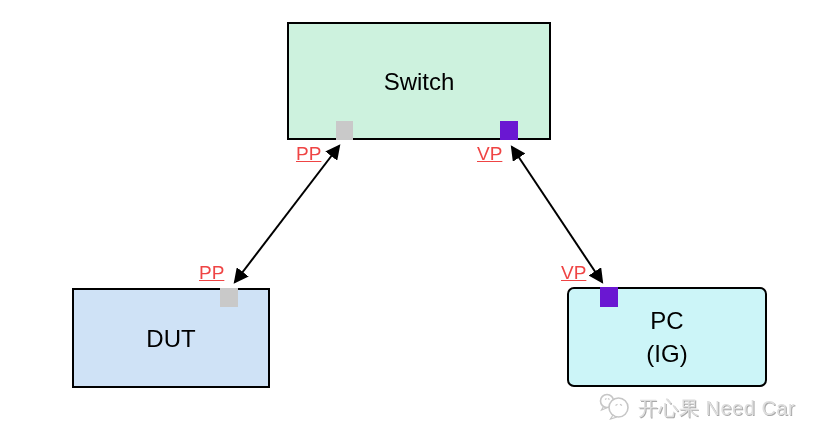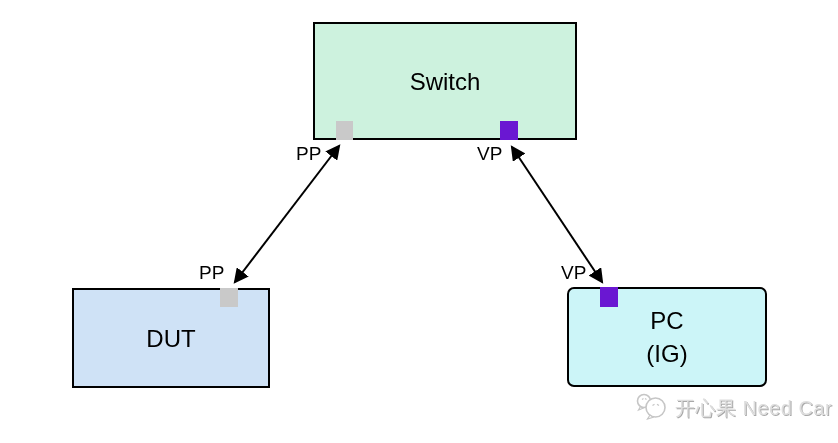--- a/index.html
+++ b/index.html
@@ -5,42 +5,42 @@
   html,body{margin:0;padding:0;background:#ffffff;}
   body{width:838px;height:443px;overflow:hidden;font-family:"Liberation Sans",sans-serif;}
   .stage{position:relative;width:838px;height:443px;background:#ffffff;}
 
   .node{
     position:absolute;box-sizing:border-box;border:2px solid #000;
     display:flex;flex-direction:column;align-items:center;justify-content:center;
     color:#000;text-align:center;z-index:1;
   }
   .node .title{font-size:24px;line-height:33px;}
-  .node-switch{left:287px;top:22px;width:264px;height:118px;margin-left:26px;}
+  .node-switch{left:287px;top:22px;width:264px;height:118px;}
   .node-dut{left:72px;top:288px;width:198px;height:100px;}
   .node-pc{left:567px;top:287px;width:200px;height:100px;border-radius:7px;}
 
   .port{position:absolute;z-index:2;}
   .port-switch-pp{left:336px;top:121px;width:17px;height:19px;}
   .port-switch-vp{left:500px;top:121px;width:18px;height:19px;}
   .port-dut-pp{left:220px;top:288px;width:18px;height:19px;}
   .port-pc-vp{left:600px;top:287px;width:18px;height:20px;}
 
   .port-label{
-    position:absolute;z-index:2;font-size:19px;color:#000000;line-height:19px;
+    position:absolute;z-index:2;font-size:19px;color:#ef4444;line-height:19px;text-decoration:underline;
   }
   .label-switch-pp{left:296px;top:144px;}
   .label-switch-vp{left:477px;top:144px;}
   .label-dut-pp{left:199px;top:263px;}
   .label-pc-vp{left:561px;top:263px;}
 
   .arrows{position:absolute;left:0;top:0;width:838px;height:443px;z-index:3;pointer-events:none;}
 
   .watermark{
-    position:absolute;left:634px;top:392px;display:flex;align-items:center;gap:5px;z-index:1;
+    position:absolute;left:597px;top:392px;display:flex;align-items:center;gap:5px;z-index:1;
   }
   .watermark-text{
     font-size:20px;letter-spacing:0.5px;
     color:#dedede;text-shadow:1px 1px 0 #a9a9a9;
     white-space:nowrap;
   }
 </style>
 </head>
 <body>
 

